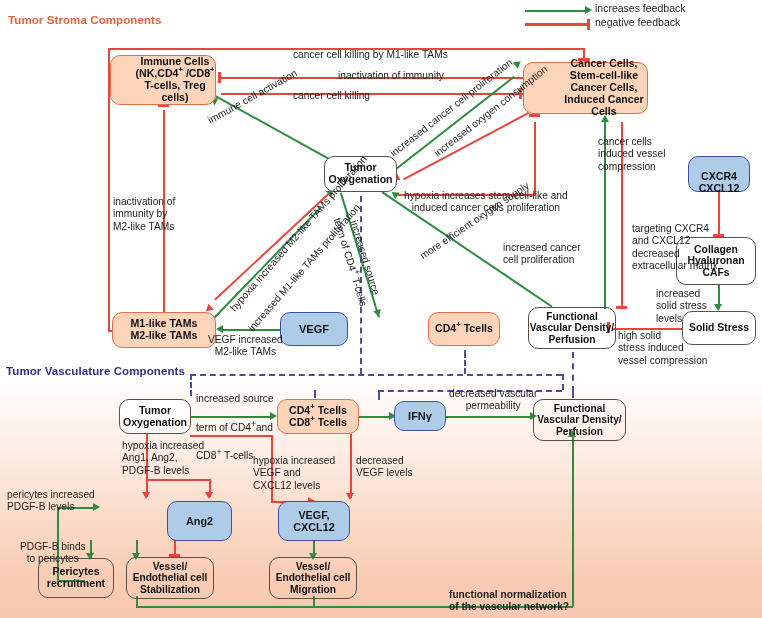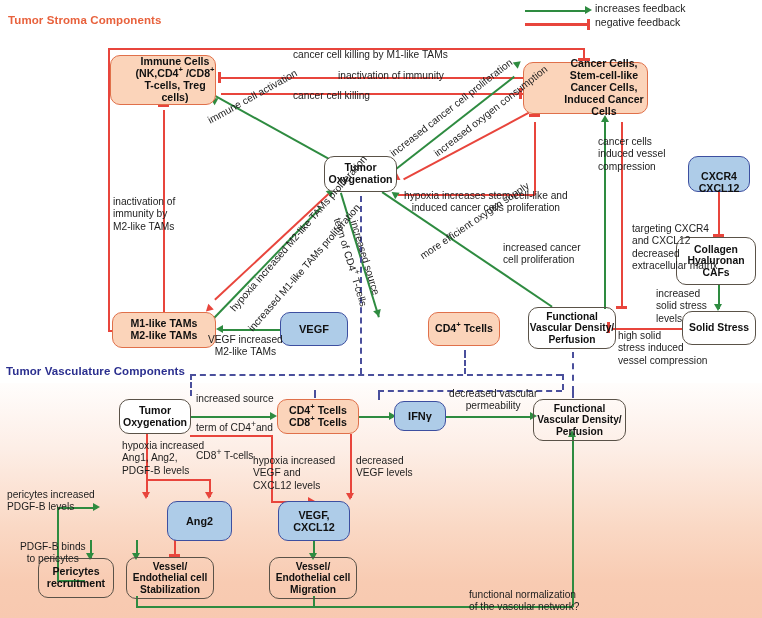--- a/index.html
+++ b/index.html
@@ -354,16 +354,16 @@
 PDGF-B levels</div>
   <div class="cap" style="left:253px;top:455px;">hypoxia increased
 VEGF and
 CXCL12 levels</div>
   <div class="cap" style="left:356px;top:455px;">decreased
 VEGF levels</div>
   <div class="cap" style="left:7px;top:489px;">pericytes increased
 PDGF-B levels</div>
   <div class="cap c" style="left:20px;top:541px;">PDGF-B binds
 to pericytes</div>
-  <div class="cap" style="left:469px;top:589px;">functional normalization
+  <div class="cap" style="left:449px;top:589px;font-weight:bold;">functional normalization
 of the vascular network?</div>
 
 </div>
 
 </body></html>

